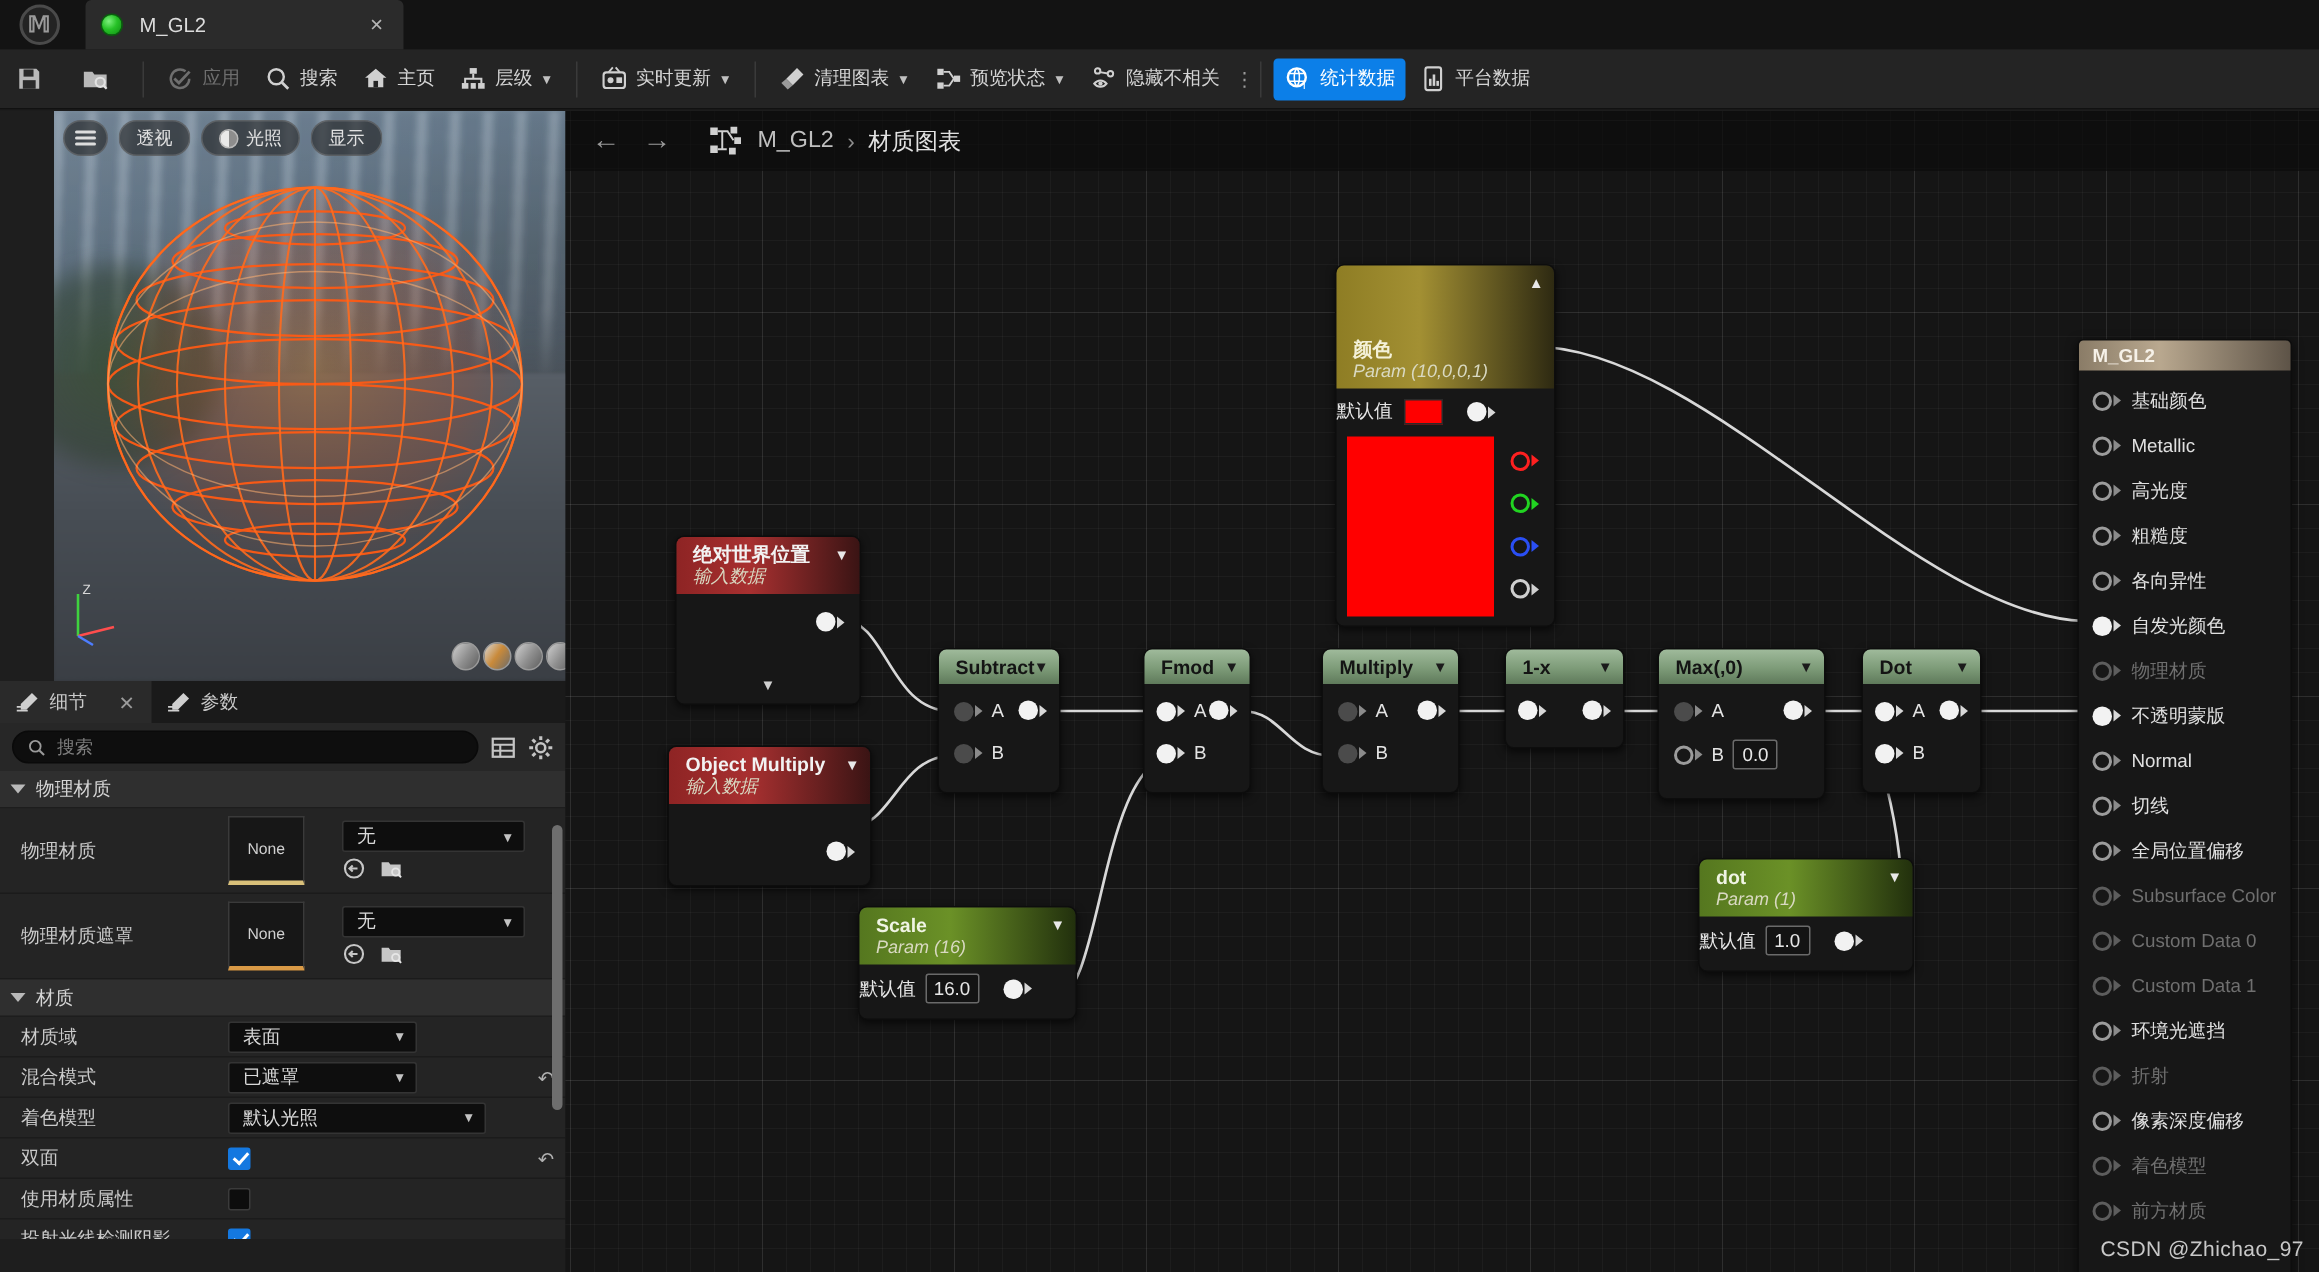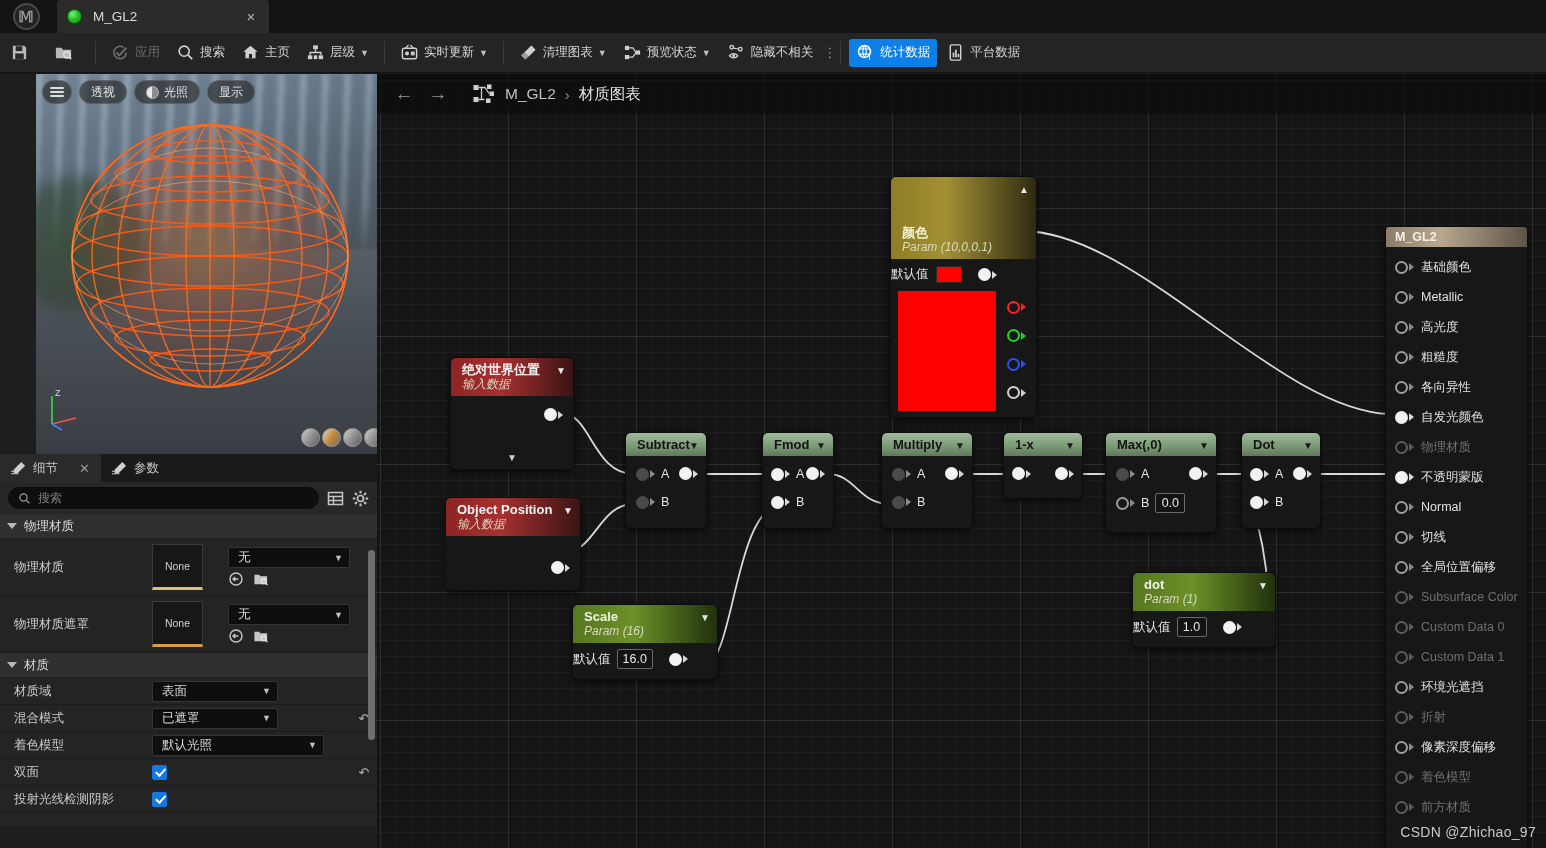--- a/index.html
+++ b/index.html
@@ -654,20 +654,27 @@
       </div>
 
       <div class="prop-row">
         <div class="prop-label">双面</div>
         <div class="prop-val">
           <div class="chk on"></div>
         </div>
         <div class="prop-revert">↶</div>
       </div>
 
+      <div class="prop-row">
+        <div class="prop-label">使用材质属性</div>
+        <div class="prop-val">
+          <div class="chk"></div>
+        </div>
+        <div class="prop-revert"></div>
+      </div>
 
       <div class="prop-row">
         <div class="prop-label">投射光线检测阴影</div>
         <div class="prop-val">
           <div class="chk on"></div>
         </div>
         <div class="prop-revert"></div>
       </div>
 
       <div class="det-scroll"></div>
@@ -773,21 +780,21 @@
           <span class="pin filled"></span>
             <span class="pin-arrow"></span>
         </div>
         <div style="position:absolute;left:0;right:0;bottom:6px;text-align:center;font-size:10px;color:#cfcfcf">▼</div>
       </div>
     </div>
 
     <div class="node" style="left:68px; top:423px; width:136px;">
       <div class="node-head head-red">
         <div>
-          <div class="ttl">Object Position</div>
+          <div class="ttl">Object Multiply</div>
           <div class="sub">输入数据</div>
         </div>
         <span class="hcaret">▼</span>
       </div>
       <div class="node-body" style="height:54px;position:relative">
         <div style="position:absolute;right:10px;top:25px;display:flex;align-items:center">
           <span class="pin filled"></span>
             <span class="pin-arrow"></span>
         </div>
       </div>

